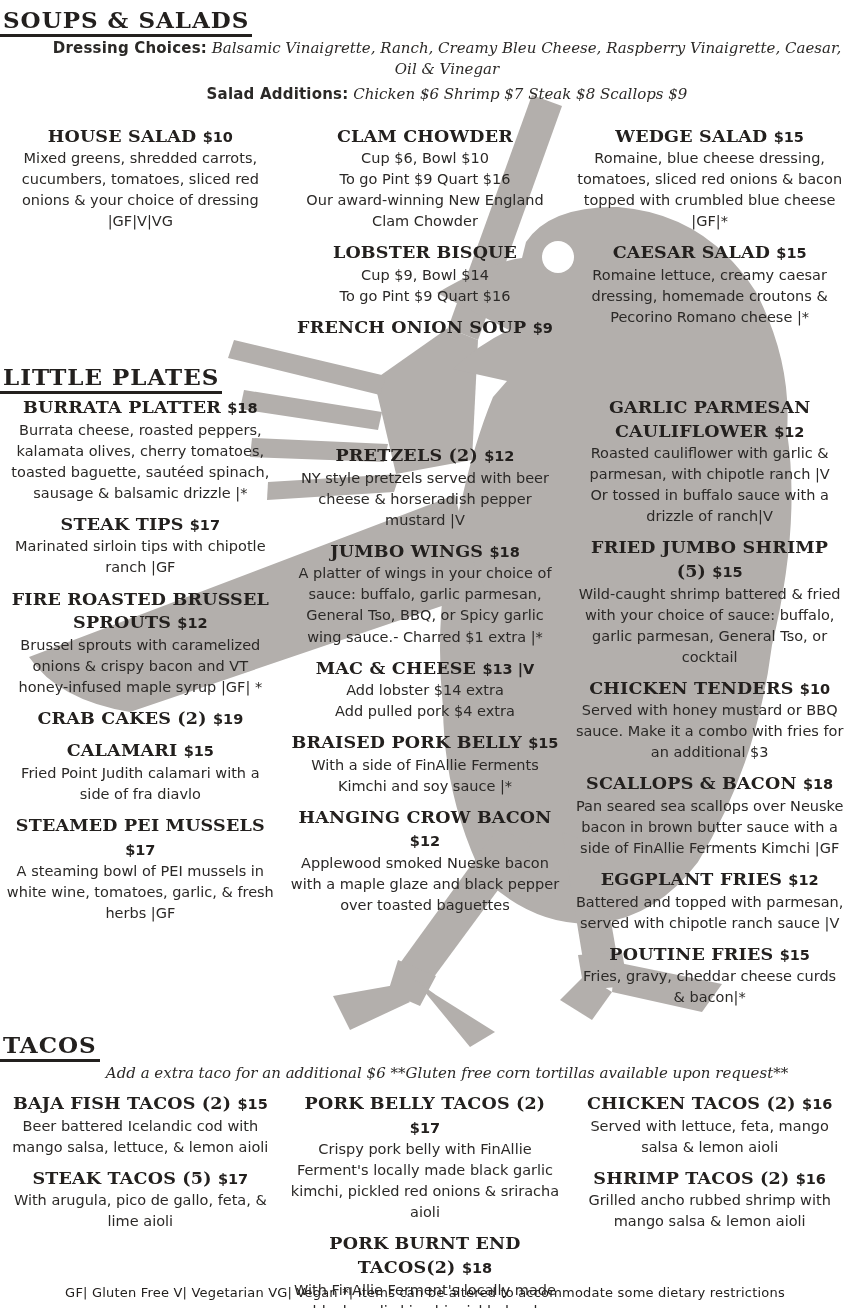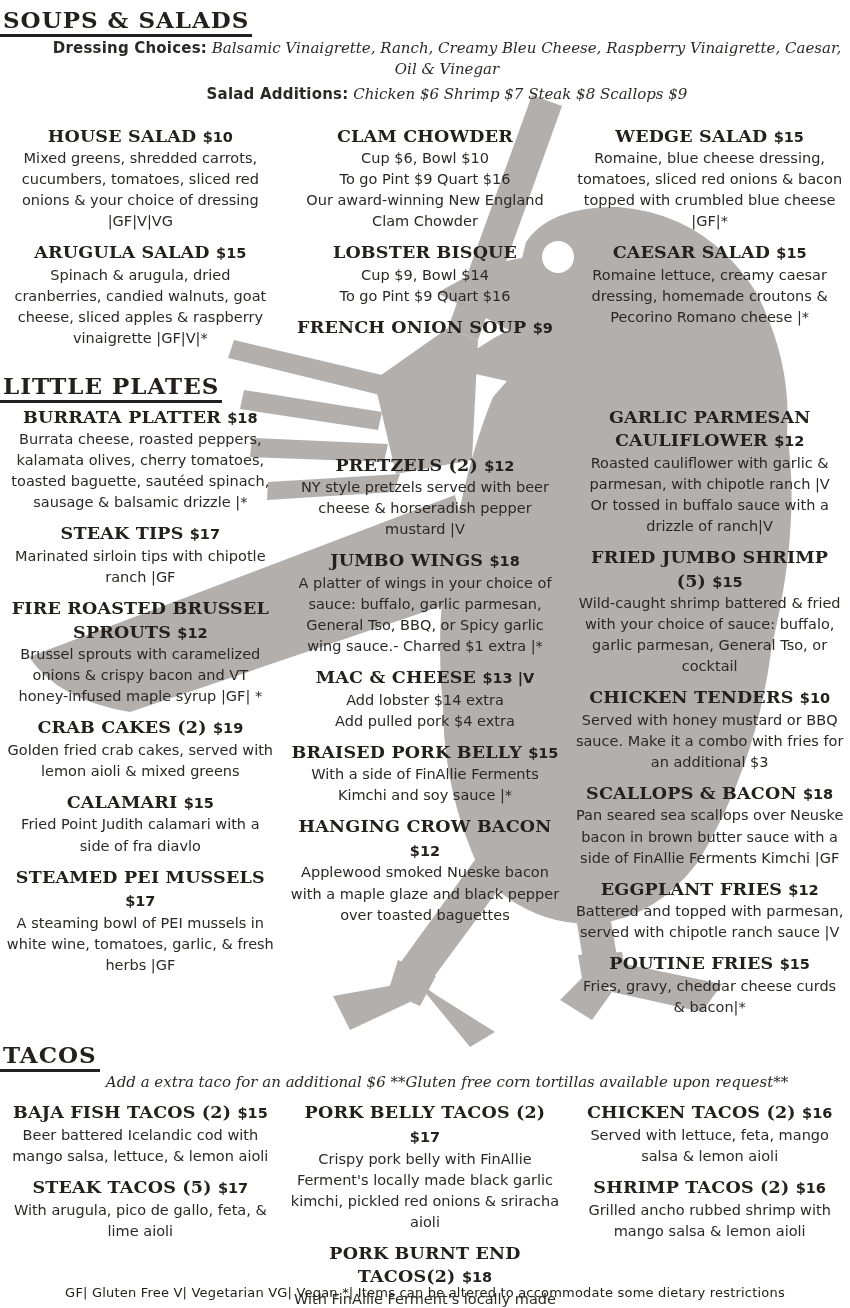--- a/index.html
+++ b/index.html
@@ -94,24 +94,20 @@
     <section class="menu-section" id="section-soups-salads">
       <div class="section-title"><span>SOUPS &amp; SALADS</span></div>
       <div class="note"><span class="note-label">Dressing Choices:</span> <span class="note-text">Balsamic Vinaigrette, Ranch, Creamy Bleu Cheese, Raspberry Vinaigrette, Caesar, Oil &amp; Vinegar</span></div>
       <div class="note"><span class="note-label">Salad Additions:</span> <span class="note-text">Chicken $6  Shrimp $7 Steak $8 Scallops $9</span></div>
       <div class="cols">
         <div class="col">
           <div class="item">
             <div class="item-name"><span>HOUSE SALAD</span> <span class="item-price">$10</span></div>
             <div class="desc">Mixed greens, shredded carrots, cucumbers, tomatoes, sliced red onions &amp; your choice of dressing |GF|V|VG</div>
           </div>
-          <div class="item">
-            <div class="item-name"><span>ARUGULA SALAD</span> <span class="item-price">$15</span></div>
-            <div class="desc">Spinach &amp; arugula, dried cranberries, candied walnuts, goat cheese, sliced apples &amp; raspberry vinaigrette |GF|V|*</div>
-          </div>
         </div>
         <div class="col">
           <div class="item">
             <div class="item-name"><span>CLAM CHOWDER</span></div>
             <div class="desc">Cup $6, Bowl $10</div>
             <div class="desc">To go Pint $9 Quart $16</div>
             <div class="desc">Our award-winning New England Clam Chowder</div>
           </div>
           <div class="item">
             <div class="item-name"><span>LOBSTER BISQUE</span></div>
@@ -145,21 +141,20 @@
           <div class="item">
             <div class="item-name"><span>STEAK TIPS</span> <span class="item-price">$17</span></div>
             <div class="desc">Marinated sirloin tips with chipotle ranch |GF</div>
           </div>
           <div class="item">
             <div class="item-name"><span>FIRE ROASTED BRUSSEL SPROUTS</span> <span class="item-price">$12</span></div>
             <div class="desc">Brussel sprouts with caramelized onions &amp; crispy bacon  and VT honey-infused maple syrup |GF| *</div>
           </div>
           <div class="item">
             <div class="item-name"><span>CRAB CAKES (2)</span> <span class="item-price">$19</span></div>
-            <div class="desc">Golden fried crab cakes, served with lemon aioli &amp; mixed greens</div>
           </div>
           <div class="item">
             <div class="item-name"><span>CALAMARI</span> <span class="item-price">$15</span></div>
             <div class="desc">Fried Point Judith calamari with  a side of fra diavlo</div>
           </div>
           <div class="item">
             <div class="item-name"><span>STEAMED PEI MUSSELS</span> <span class="item-price">$17</span></div>
             <div class="desc">A steaming bowl of PEI mussels in white wine, tomatoes, garlic, &amp; fresh herbs |GF</div>
           </div>
         </div>

